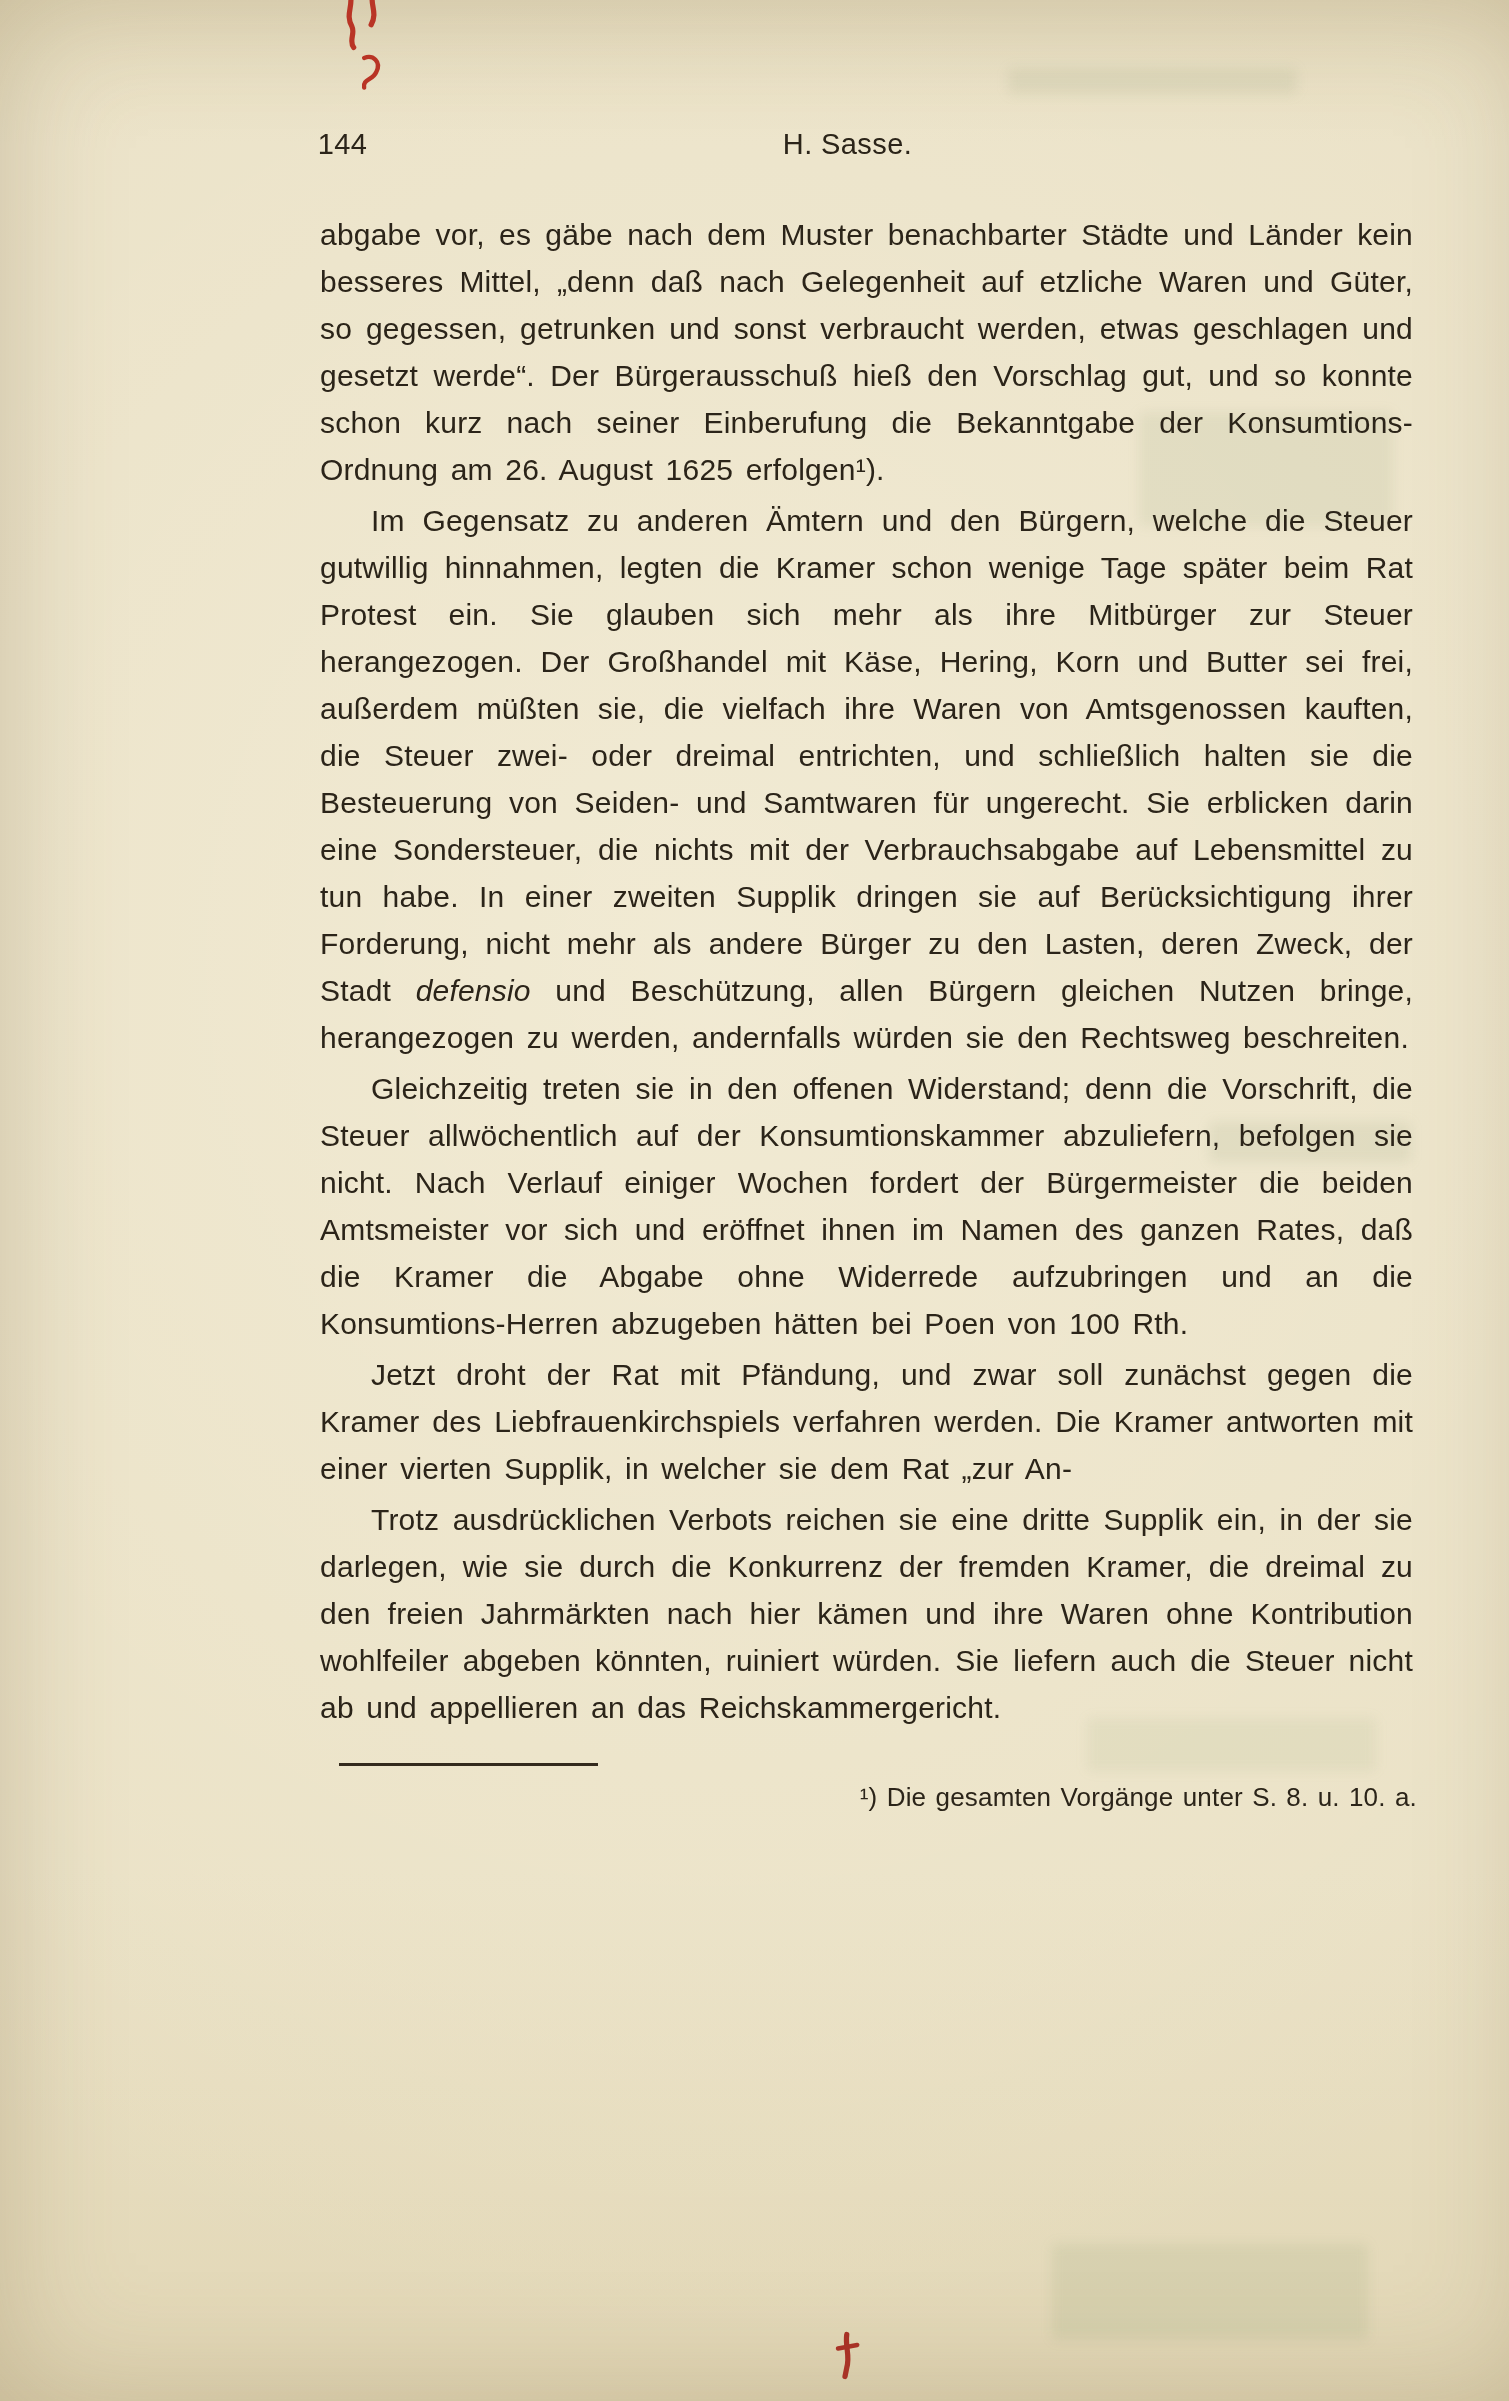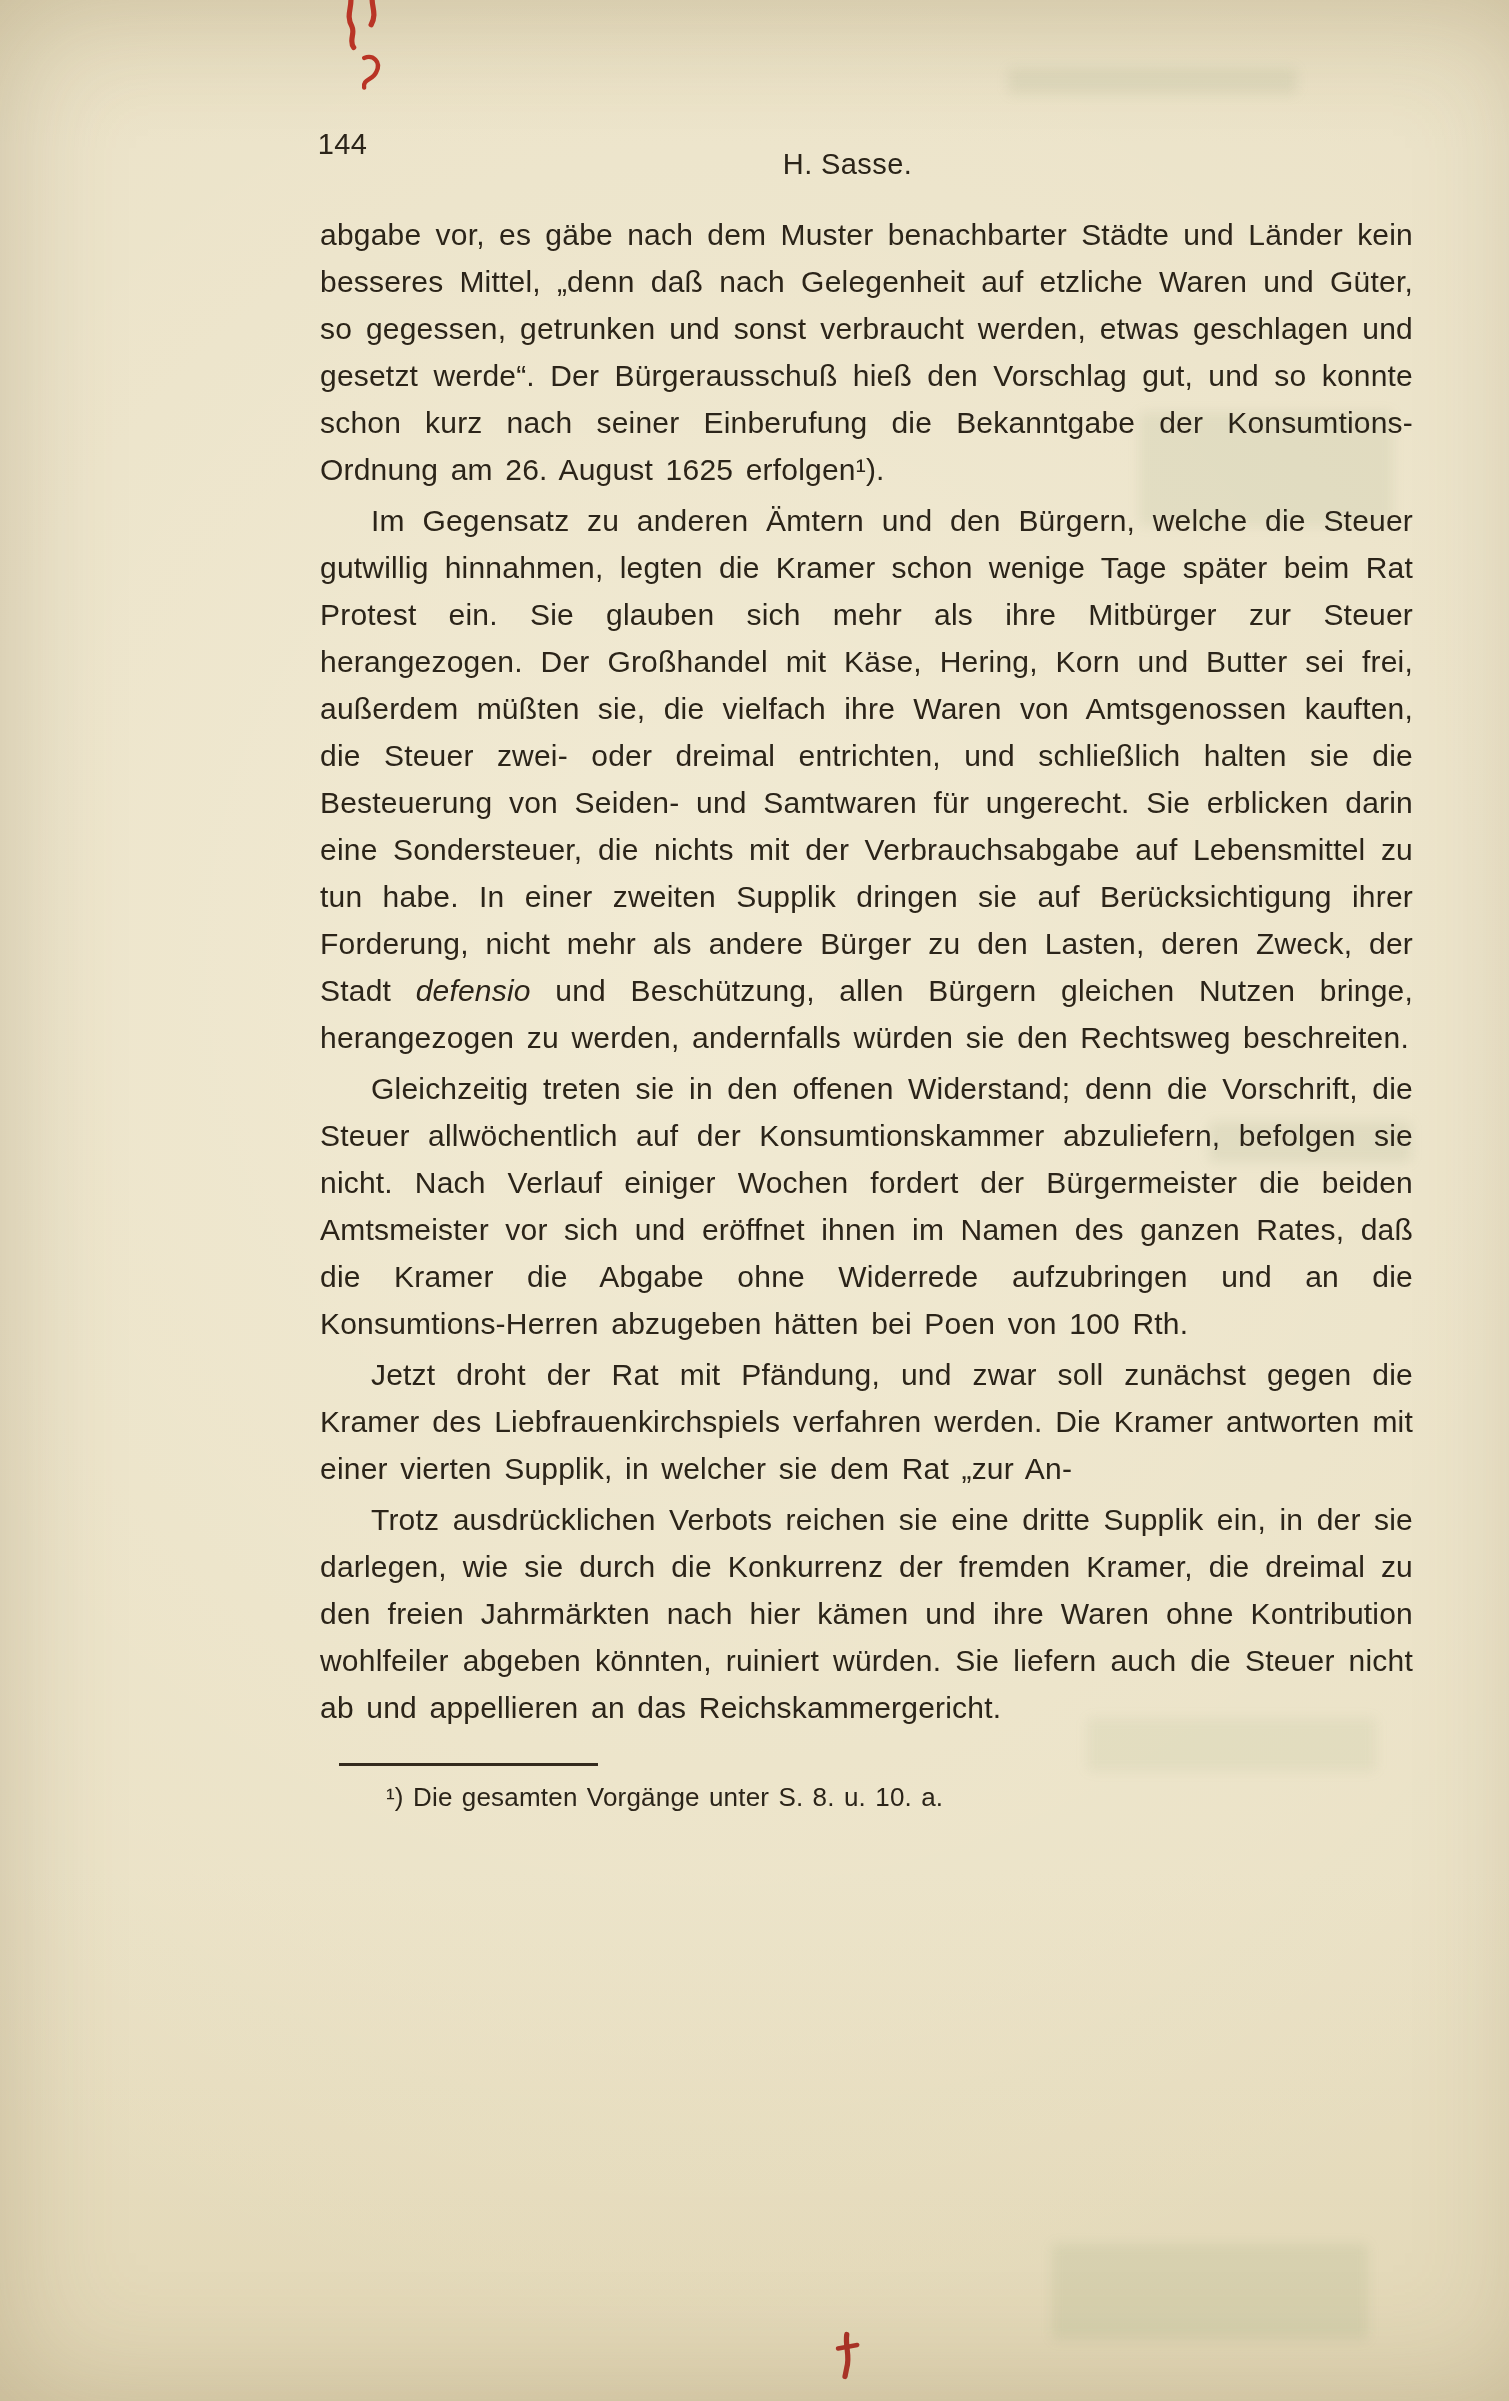--- a/index.html
+++ b/index.html
@@ -32,21 +32,20 @@
   }
   .pagenum {
     position: absolute;
     left: 1.8px;
     top: 0;
   }
   .author {
     display: block;
     text-align: center;
     transform: translateX(-19px);
-    margin-top: 20px;
   }
 
   
   .textblock {
     position: absolute;
     left: 316px;
     top: 207px;
     width: 1101px;
     font-size: 30px;
     line-height: 47px;
@@ -64,21 +63,21 @@
     width: 259px;
     height: 2.6px;
     background: #332a1d;
     border: 0;
   }
   .footnote {
     margin: 14px 0 0 0;
     padding-left: 70px;
     font-size: 26px;
     line-height: 35px;
-    text-align: left;
+    text-align: right;
     word-spacing: 1.8px;
   }
 
   
   .red-top {
     position: absolute;
     left: 338px;
     top: -7px;
     width: 61px;
     height: 102px;

